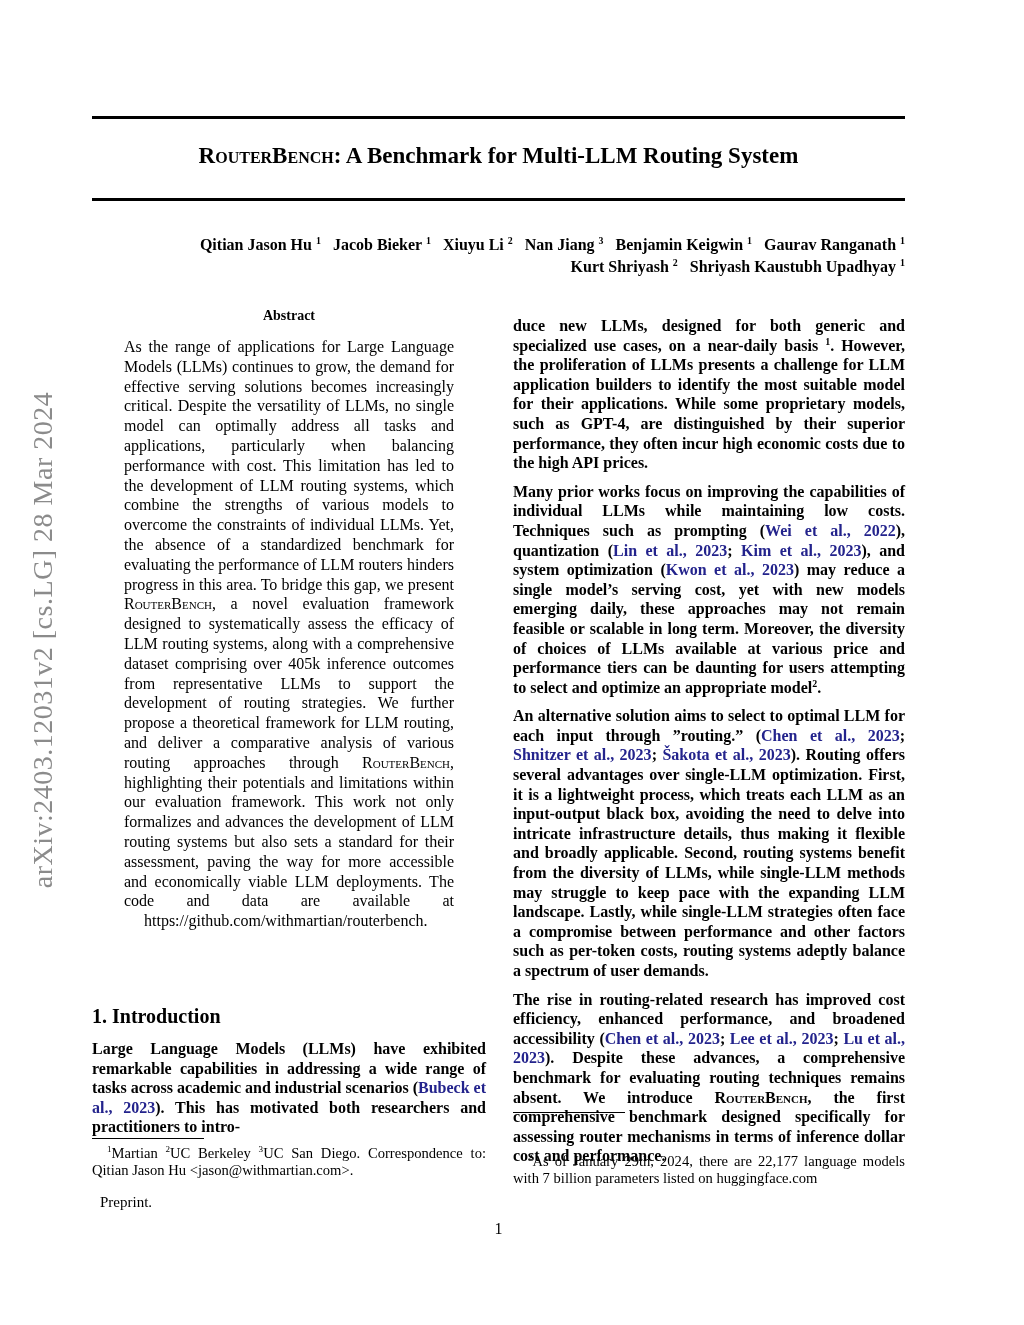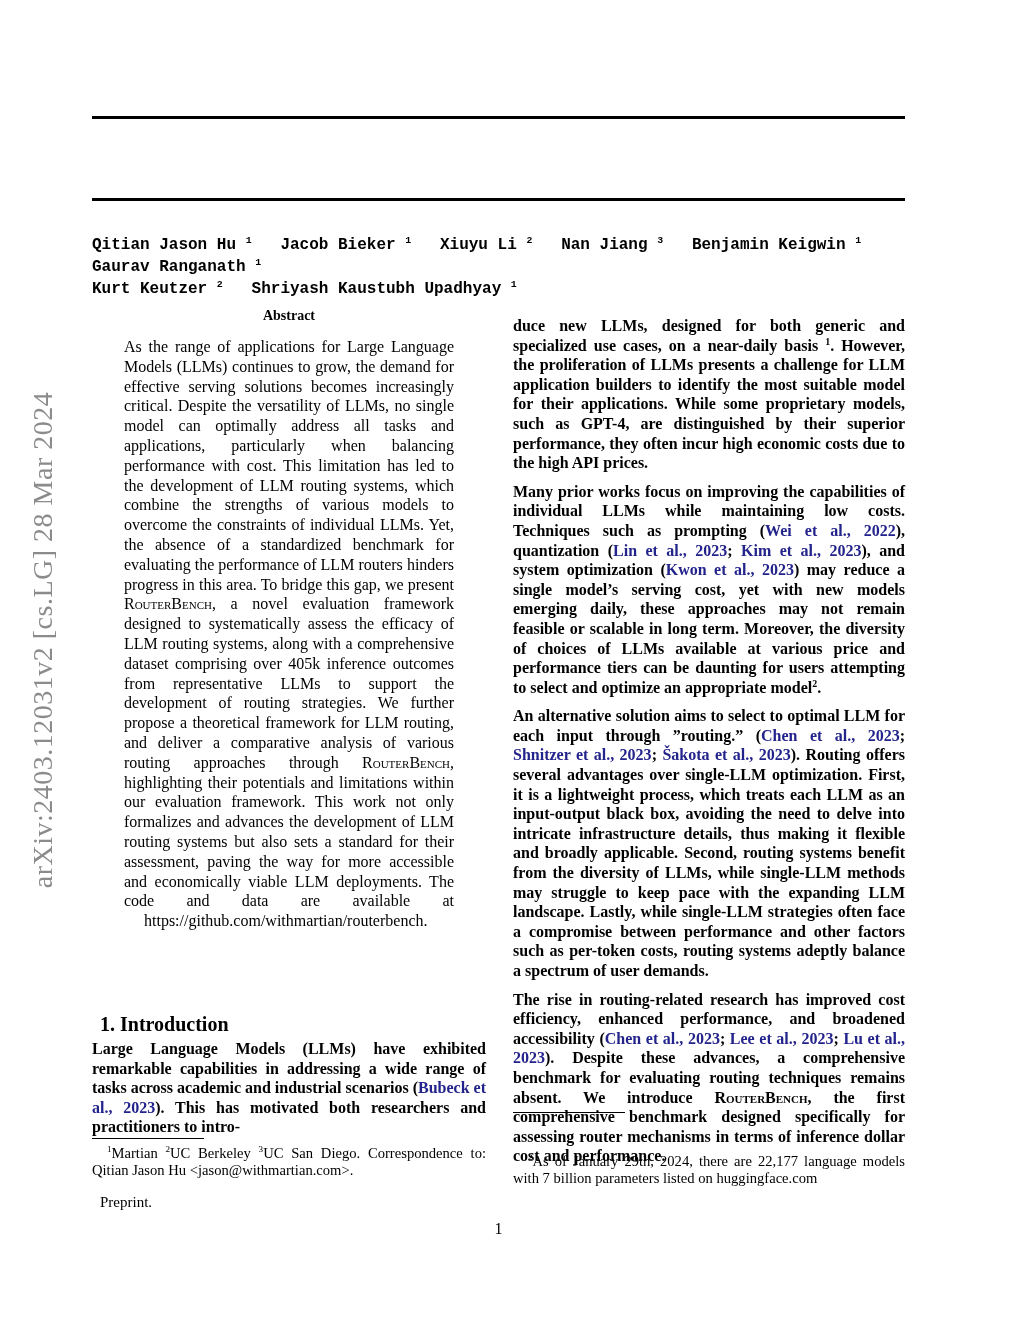--- a/index.html
+++ b/index.html
@@ -48,25 +48,24 @@
     text-align: center;
     font-size: 23px;
     font-weight: bold;
     white-space: nowrap;
   }
   .authors {
     position: absolute;
     left: 92px;
     top: 234px;
     width: 813px;
-    text-align: left;
+    text-align: right;
     font-weight: bold;
     font-size: 16px;
     line-height: 22px;
-    font-family: Liberation Mono, monospace;
   }
   .author-line { white-space: pre-wrap; }
   sup {
     font-size: 0.62em;
     line-height: 0;
     vertical-align: super;
   }
   .sc { font-variant: small-caps; }
   .link { color: var(--link-color, #23238C); }
   .url { color: inherit; margin-left: 20px; }
@@ -101,21 +100,21 @@
     text-align: justify;
     font-size: 16px;
     line-height: 19.6px;
     font-weight: bold;
   }
   .col-right .body-par:first-child { margin-top: 8px; }
   .intro-heading {
     position: absolute;
     left: 0;
     top: 697px;
-    margin: 8px;
+    margin: 0;
     font-size: 20px;
     font-weight: bold;
   }
   .intro-par {
     position: absolute;
     left: 0;
     top: 731px;
     width: 394px;
     margin: 0;
   }
@@ -160,26 +159,27 @@
 </style>
 </head>
 <body>
 
 <div class="page">
 
   <div class="arxiv-sidebar">arXiv:2403.12031v2  [cs.LG]  28 Mar 2024</div>
 
   <div class="rule rule-top"></div>
 
+  <h1 class="paper-title"><span class="sc">RouterBench</span><span>: A Benchmark for Multi-LLM Routing System</span></h1>
 
   <div class="rule rule-mid"></div>
 
   <div class="authors">
     <div class="author-line"><span>Qitian Jason Hu </span><sup>1</sup><span>   Jacob Bieker </span><sup>1</sup><span>   Xiuyu Li </span><sup>2</sup><span>   Nan Jiang </span><sup>3</sup><span>   Benjamin Keigwin </span><sup>1</sup><span>   Gaurav Ranganath </span><sup>1</sup></div>
-    <div class="author-line"><span>Kurt Keutzer </span><sup>2</sup><span>   Shriyash Kaustubh Upadhyay </span><sup>1</sup></div>
+    <div class="author-line"><span>Kurt Shriyash </span><sup>2</sup><span>   Shriyash Kaustubh Upadhyay </span><sup>1</sup></div>
   </div>
 
   <div class="col-left">
     <h2 class="abstract-heading">Abstract</h2>
     <p class="abstract-body"><span>As the range of applications for Large Language Models (LLMs) continues to grow, the demand for effective serving solutions becomes increasingly critical. Despite the versatility of LLMs, no single model can optimally address all tasks and applications, particularly when balancing performance with cost. This limitation has led to the development of LLM routing systems, which combine the strengths of various models to overcome the constraints of individual LLMs. Yet, the absence of a standardized benchmark for evaluating the performance of LLM routers hinders progress in this area. To bridge this gap, we present </span><span class="sc">RouterBench</span><span>, a novel evaluation framework designed to systematically assess the efficacy of LLM routing systems, along with a comprehensive dataset comprising over 405k inference outcomes from representative LLMs to support the development of routing strategies. We further propose a theoretical framework for LLM routing, and deliver a comparative analysis of various routing approaches through </span><span class="sc">RouterBench</span><span>, highlighting their potentials and limitations within our evaluation framework. This work not only formalizes and advances the development of LLM routing systems but also sets a standard for their assessment, paving the way for more accessible and economically viable LLM deployments. The code and data are available at </span><span class="url">https://github.com/withmartian/routerbench</span><span>.</span></p>
 
     <h3 class="intro-heading">1. Introduction</h3>
     <p class="body-par intro-par"><span>Large Language Models (LLMs) have exhibited remarkable capabilities in addressing a wide range of tasks across academic and industrial scenarios (</span><span class="link">Bubeck et al., 2023</span><span>). This has motivated both researchers and practitioners to intro-</span></p>
 
     <div class="fn-rule fn-rule-left"></div>

